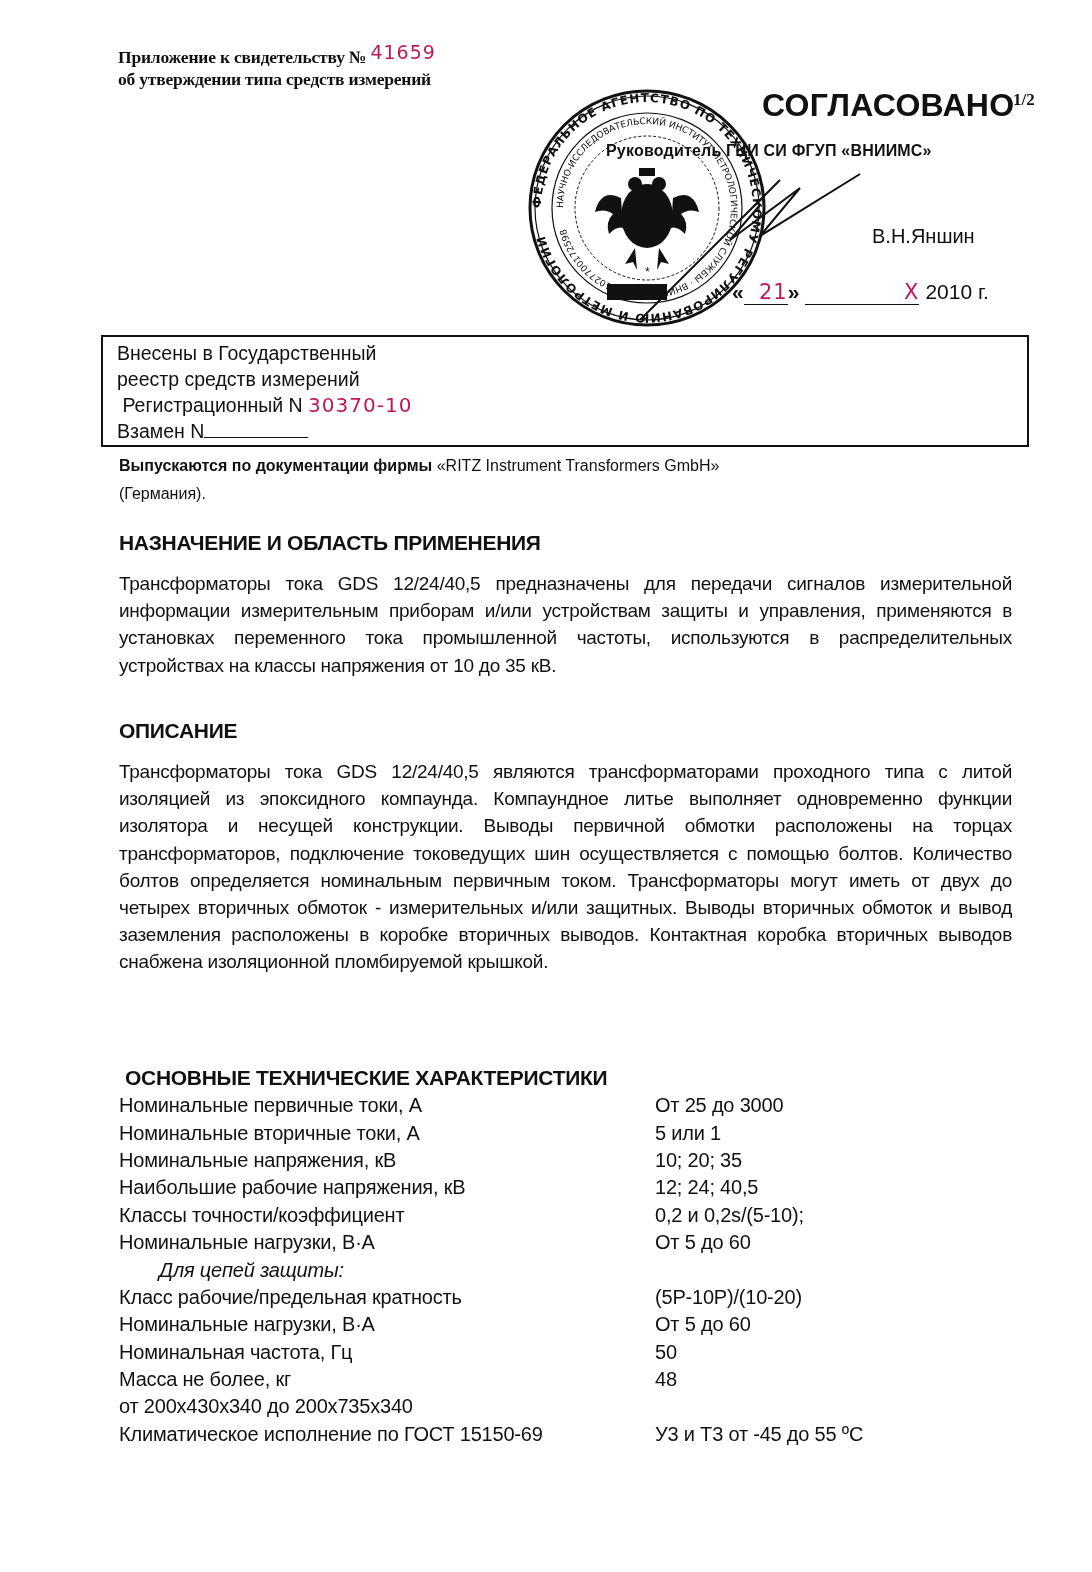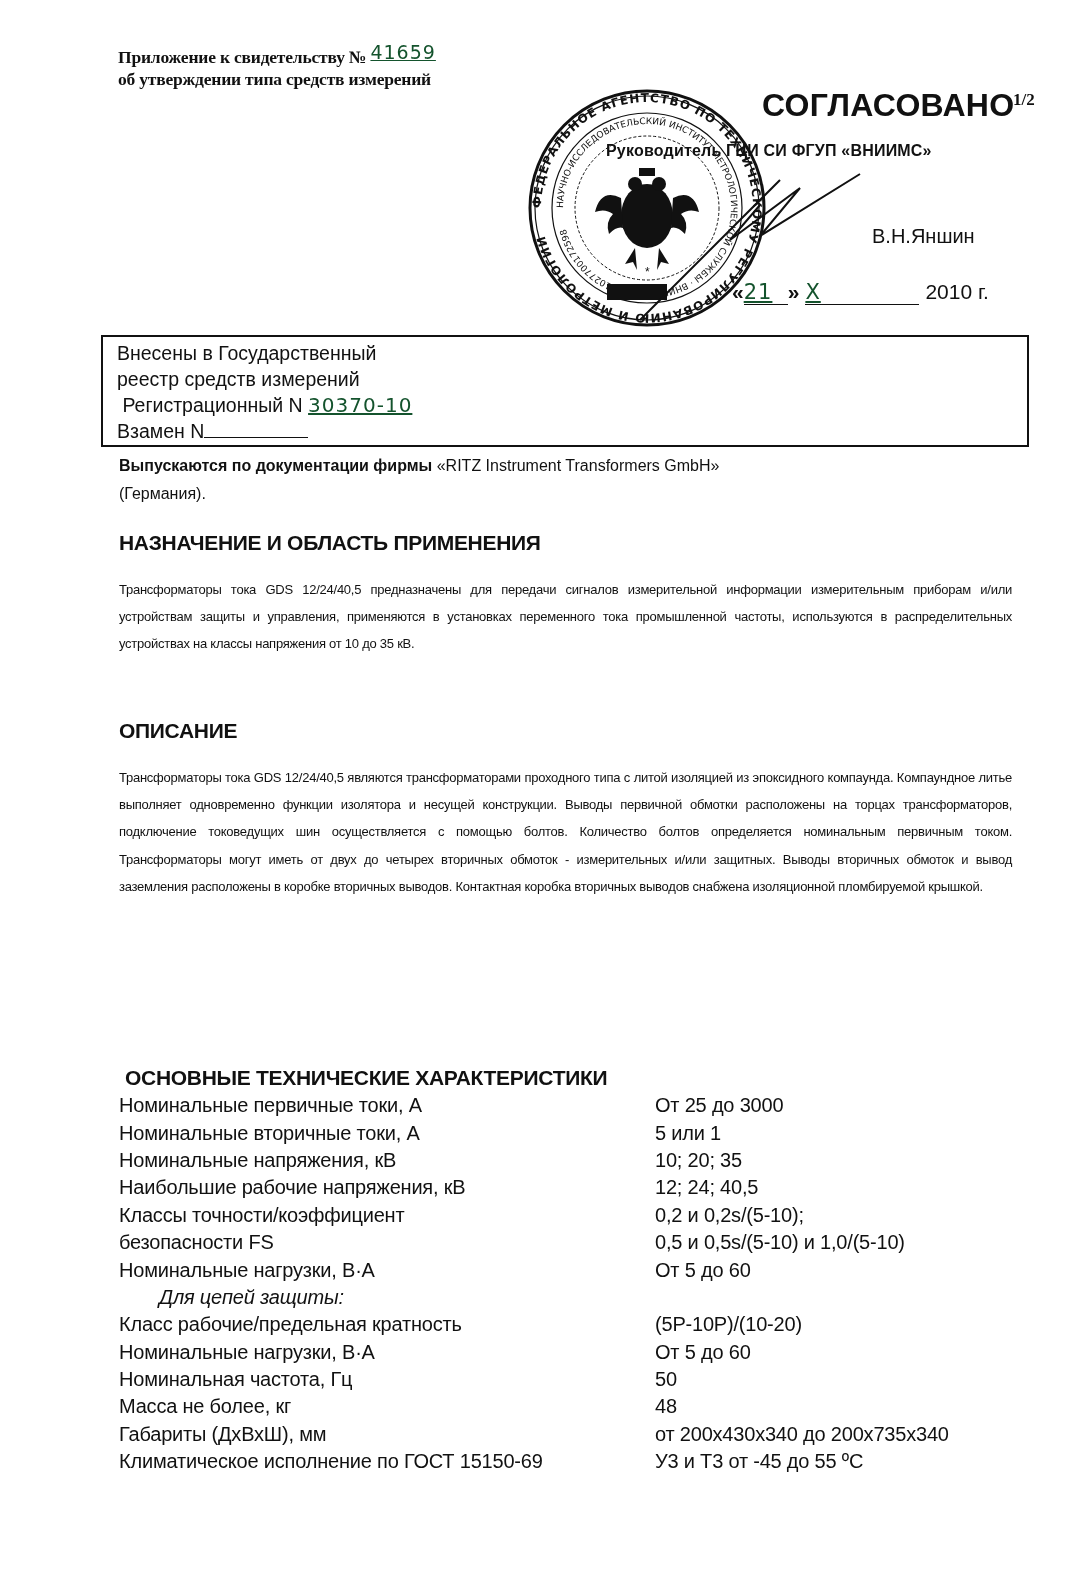--- a/index.html
+++ b/index.html
@@ -3,54 +3,54 @@
   <meta charset="utf-8">
   <style>
     html, body { margin: 0; padding: 0; background: #ffffff; }
     body {
       width: 1092px; height: 1572px; position: relative; overflow: hidden;
       font-family: "Liberation Sans", "DejaVu Sans", sans-serif;
       color: #111111;
     }
     .abs { position: absolute; }
     .serif { font-family: "Liberation Serif", "DejaVu Serif", serif; font-weight: bold; }
-    .hand { font-family: "DejaVu Sans", sans-serif; font-weight: normal; font-style: normal; letter-spacing: 1px; color: #14532d; text-decoration: underline; }
+    .hand { font-family: "DejaVu Sans", sans-serif; font-weight: normal; font-style: normal; letter-spacing: 1px; color: #be185d; }
 
     
     .appendix { left: 118px; top: 45px; font-size: 17.5px; line-height: 22px; letter-spacing: -0.2px; }
     .appendix .hand { font-size: 19px; position: relative; top: -4px; }
     .pagenum { left: 1013px; top: 90px; font-size: 17px; }
 
     
     .approved-title { left: 762px; top: 87px; font-size: 32px; font-weight: bold; letter-spacing: 0.3px; }
     .approved-role { left: 590px; top: 142px; font-size: 16px; font-weight: bold; letter-spacing: 0.2px; white-space: nowrap; margin-left: 16px; }
     .approved-name { left: 872px; top: 225px; font-size: 20px; }
     .approved-date { left: 732px; top: 280px; font-size: 21px; white-space: nowrap; }
-    .approved-date .u { display: inline-block; border-bottom: 1.5px solid #111; text-align: left; }
+    .approved-date .u { display: inline-block; border-bottom: 1.5px solid #111; text-align: right; }
     .approved-date .d { width: 44px; }
     .approved-date .m { width: 114px; margin: 0 6px 0 6px; }
 
     
     .stamp { left: 527px; top: 88px; width: 240px; height: 240px; }
 
     
     .reg-table {
       left: 101px; top: 335px; width: 924px; height: 108px;
       border: 2.5px solid #111; display: flex;
     }
     .reg-left { width: 480px; border-right: 2.5px solid #111; padding: 4px 0 0 7px; box-sizing: border-box; font-size: 19.5px; }
     .reg-right { flex: 1; padding: 3px 0 0 14px; box-sizing: border-box; font-size: 19.5px; line-height: 26px; }
     .reg-right .hand { font-size: 20px; }
     .reg-right .blank { display: inline-block; width: 104px; border-bottom: 1.5px solid #111; height: 18px; vertical-align: baseline; }
 
     .manuf { left: 119px; top: 452px; width: 910px; font-size: 16px; line-height: 28px; }
     .manuf b { font-weight: bold; }
 
     .h-section { font-size: 21px; font-weight: bold; letter-spacing: -0.3px; }
-    .para { font-size: 13px; line-height: 27.2px; text-align: justify; text-align-last: left; width: 893px; letter-spacing: -0.25px; margin-top: 6px; }
+    .para { font-size: 19px; line-height: 27.2px; text-align: justify; text-align-last: left; width: 893px; letter-spacing: -0.25px; }
 
     .specs { left: 119px; top: 1092px; width: 900px; }
     .spec-row { display: flex; height: 27.4px; align-items: center; font-size: 20px; letter-spacing: -0.2px; }
     .spec-label { width: 536px; white-space: nowrap; }
     .spec-value { white-space: nowrap; }
     .spec-sub { font-style: italic; padding-left: 40px; }
   </style>
 </head>
 <body>
 
@@ -140,24 +140,20 @@
     </div>
     <div class="spec-row">
       <div class="spec-label">Наибольшие рабочие напряжения, кВ</div>
       <div class="spec-value">12; 24; 40,5</div>
     </div>
     <div class="spec-row">
       <div class="spec-label">Классы точности/коэффициент</div>
       <div class="spec-value">0,2 и 0,2s/(5-10);</div>
     </div>
     <div class="spec-row">
-      <div class="spec-label">безопасности FS</div>
-      <div class="spec-value">0,5 и 0,5s/(5-10) и 1,0/(5-10)</div>
-    </div>
-    <div class="spec-row">
       <div class="spec-label">Номинальные нагрузки, В·А</div>
       <div class="spec-value">От 5 до 60</div>
     </div>
     <div class="spec-row">
       <div class="spec-label spec-sub">Для цепей защиты:</div>
       <div class="spec-value"></div>
     </div>
     <div class="spec-row">
       <div class="spec-label">Класс рабочие/предельная кратность</div>
       <div class="spec-value">(5P-10P)/(10-20)</div>
@@ -168,20 +164,19 @@
     </div>
     <div class="spec-row">
       <div class="spec-label">Номинальная частота, Гц</div>
       <div class="spec-value">50</div>
     </div>
     <div class="spec-row">
       <div class="spec-label">Масса не более, кг</div>
       <div class="spec-value">48</div>
     </div>
     <div class="spec-row">
-      <div class="spec-label">Габариты (ДхВхШ), мм</div>
       <div class="spec-value">от 200x430x340 до 200x735x340</div>
     </div>
     <div class="spec-row">
       <div class="spec-label">Климатическое исполнение по ГОСТ 15150-69</div>
       <div class="spec-value">У3 и Т3 от -45 до 55 ºС</div>
     </div>
   </div>
 
 </body></html>

